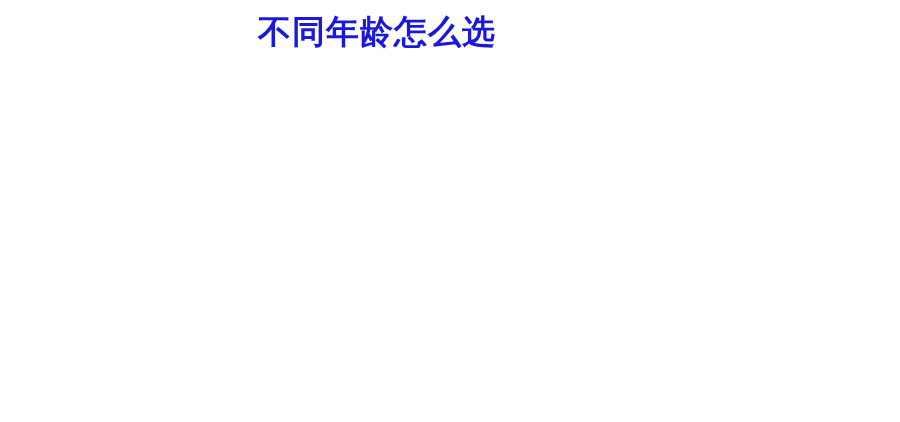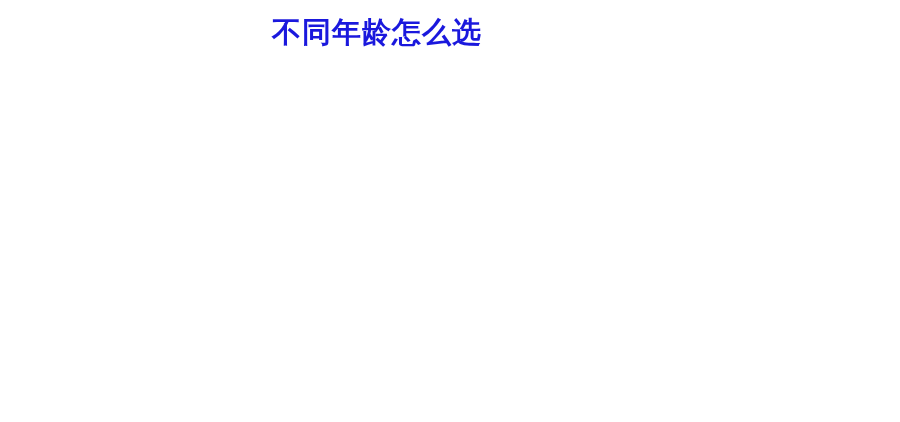--- a/index.html
+++ b/index.html
@@ -8,21 +8,21 @@
     background: #ffffff;
     font-family: "Liberation Sans", "DejaVu Sans", sans-serif;
     overflow: hidden;
   }
   .page { position: relative; width: 900px; height: 422px; background:#fff; }
 
   .page-title {
     position: absolute;
     top: 8px; left: 0; width: 754px;
     text-align: center;
-    font-size: 29px;
+    font-size: 33px;
     font-weight: bold;
     color: #1a18dd;
     letter-spacing: 1px;
     line-height: 48px;
     white-space: nowrap;
   }
 
   .cards { position: absolute; top: 0; left: 0; width: 900px; height: 422px; }
 
   .card {

